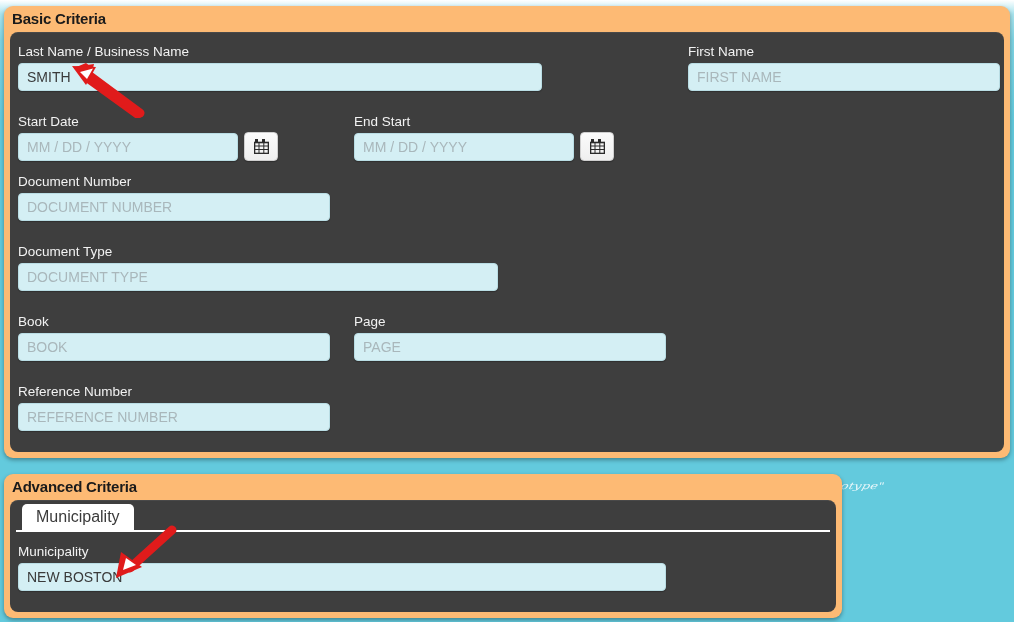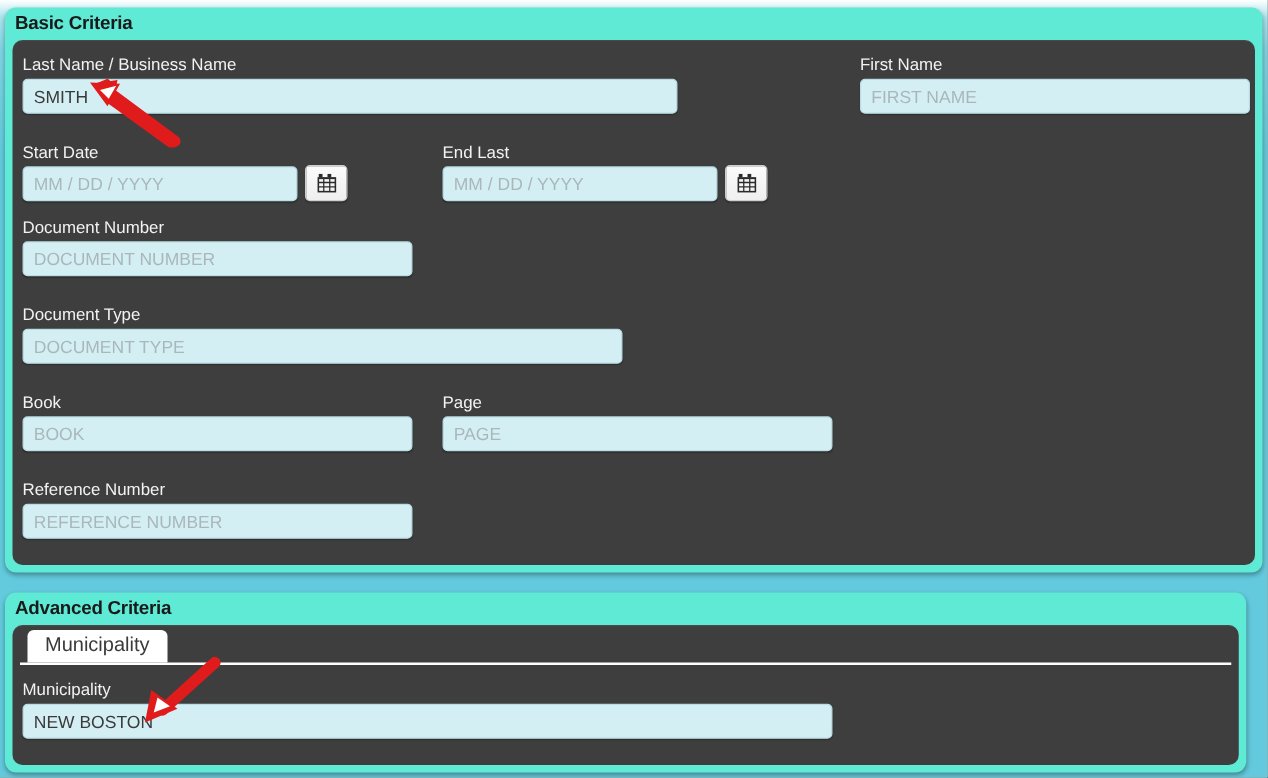--- a/index.html
+++ b/index.html
@@ -30,28 +30,28 @@
     transform-origin: left center;
     pointer-events: none;
     user-select: none;
   }
   #wm1 { top: 7px;  left: 150px; }
   #wm2 { top: 478px; left: 150px; }
 
   
   .card {
     position: absolute;
-    background: #5eead4;
+    background: #fdba74;
     border-radius: 9px;
     box-shadow: 0 2px 4px rgba(0,0,0,.35);
     overflow: hidden;
     text-decoration: underline;
   }
   #basic-card    { left: 4px;  top: 6px;   width: 1006px; height: 452px; }
-  #advanced-card { left: 4px;  top: 474px; width: 993px; height: 144px; }
+  #advanced-card { left: 4px;  top: 474px; width: 838px; height: 144px; }
 
   .card-title {
     position: absolute;
     top: 4px; left: 8px;
     font-size: 15px;
     font-weight: bold;
     color: #1a1a1a;
     letter-spacing: -.2px;
     z-index: 3;
   }
@@ -151,21 +151,21 @@
         <rect x="1" y="0" width="3" height="3" fill="#2b2b2b"></rect>
         <rect x="8" y="0" width="3" height="3" fill="#2b2b2b"></rect>
         <rect x="0.5" y="3.5" width="14" height="11" fill="none" stroke="#2b2b2b" stroke-width="1.6"></rect>
         <line x1="0.5" y1="7" x2="14.5" y2="7" stroke="#2b2b2b" stroke-width="1.2"></line>
         <line x1="0.5" y1="10.5" x2="14.5" y2="10.5" stroke="#2b2b2b" stroke-width="1"></line>
         <line x1="5" y1="3.5" x2="5" y2="14.5" stroke="#2b2b2b" stroke-width="1"></line>
         <line x1="9.8" y1="3.5" x2="9.8" y2="14.5" stroke="#2b2b2b" stroke-width="1"></line>
       </svg>
     </button>
 
-    <label class="field-label" style="left:344px; top:82px;">End Last</label>
+    <label class="field-label" style="left:344px; top:82px;">End Start</label>
     <input class="txt" style="left: 344px; top: 101px; width: 220px;" placeholder="MM / DD / YYYY">
     <button class="cal-btn" style="left:570px; top:100px;">
       <svg width="15" height="15" viewBox="0 0 15 15">
         <rect x="1" y="0" width="3" height="3" fill="#2b2b2b"></rect>
         <rect x="8" y="0" width="3" height="3" fill="#2b2b2b"></rect>
         <rect x="0.5" y="3.5" width="14" height="11" fill="none" stroke="#2b2b2b" stroke-width="1.6"></rect>
         <line x1="0.5" y1="7" x2="14.5" y2="7" stroke="#2b2b2b" stroke-width="1.2"></line>
         <line x1="0.5" y1="10.5" x2="14.5" y2="10.5" stroke="#2b2b2b" stroke-width="1"></line>
         <line x1="5" y1="3.5" x2="5" y2="14.5" stroke="#2b2b2b" stroke-width="1"></line>
         <line x1="9.8" y1="3.5" x2="9.8" y2="14.5" stroke="#2b2b2b" stroke-width="1"></line>

